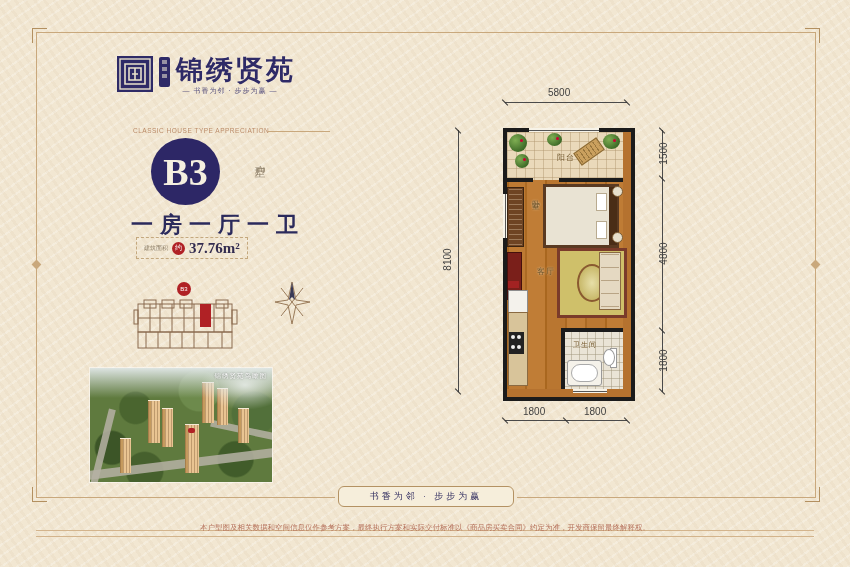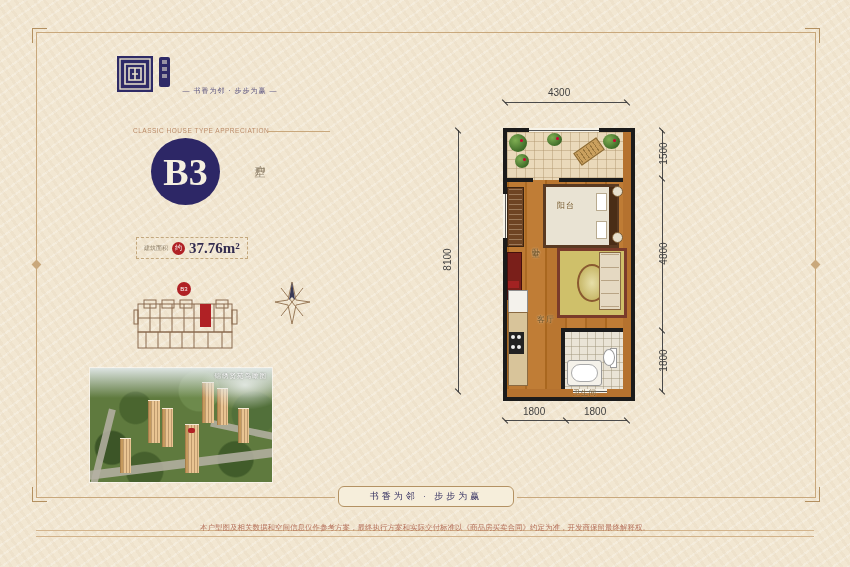--- a/index.html
+++ b/index.html
@@ -120,21 +120,21 @@
   .stove{position:absolute;left:2px;top:200px;width:15px;height:22px;background:#222;}
   .stove i{position:absolute;width:4px;height:4px;border-radius:50%;background:#eee;}
   .redbox{position:absolute;left:1px;top:149px;width:11px;height:7px;background:#a32222;}
 
   .toilet{position:absolute;left:96px;top:214px;width:14px;height:22px;}
   .toilet .tank{position:absolute;right:0;top:2px;width:5px;height:18px;background:#fff;border:1px solid #999;}
   .toilet .bowl{position:absolute;left:0;top:3px;width:10px;height:15px;background:#fff;border:1px solid #999;border-radius:50%;}
   .tub{position:absolute;left:60px;top:228px;width:33px;height:24px;background:#f5f2ea;border:1px solid #999;border-radius:3px;}
   .tub::after{content:"";position:absolute;inset:3px;border:1px solid #aaa;border-radius:10px;background:#fff;}
 
-  .room-label{position:absolute;color:#6d5125;font-size:8px;letter-spacing:1px;text-shadow:0 0 2px rgba(255,245,225,.8);margin-top:48px;}
+  .room-label{position:absolute;color:#6d5125;font-size:8px;letter-spacing:1px;text-shadow:0 0 2px rgba(255,245,225,.8);}
   .room-label.v{writing-mode:vertical-rl;}
 
   
   .dim-line{position:absolute;background:#4a4a4a;}
   .dim-line.h{height:1px;} .dim-line.v{width:1px;}
   .tick{position:absolute;width:8px;height:1px;background:#333;transform:rotate(45deg);}
   .dim-text{position:absolute;font-size:10px;color:#3f3f3f;}
   .dim-text.rot{transform:rotate(-90deg);transform-origin:center;}
 
   
@@ -162,30 +162,32 @@
   <svg class="seal" viewBox="0 0 38 38">
     <rect x="1" y="1" width="36" height="36" fill="#2e2a67"></rect>
     <rect x="4" y="4" width="30" height="30" fill="none" stroke="#e9e2cc" stroke-width="1.4"></rect>
     <path d="M9 9h20v20H9z M13 13h12v12H13z M16 19h6 M19 13v12" fill="none" stroke="#e9e2cc" stroke-width="1.6"></path>
   </svg>
   <div class="seal-ribbon">
       <i></i>
       <i></i>
       <i></i>
     </div>
+  <div class="brand-name serif">锦绣贤苑</div>
   <div class="brand-tagline">—  书香为邻 · 步步为赢  —</div>
 
   <div class="sec-sub">CLASSIC HOUSE TYPE APPRECIATION</div>
   <div class="sec-sub-line"></div>
 
   <div class="b3-circle">
     <span class="serif">B3</span>
   </div>
   <div class="hx-label">户型</div>
 
+  <div class="layout-text serif">一房一厅一卫</div>
 
   <div class="area-box">
     <span class="area-label">建筑面积</span>
     <span class="area-circ">约</span>
     <span class="area-val serif">37.76m²</span>
   </div>
 
   <div class="siteplan">
     <svg width="200" height="88" viewBox="0 0 200 88">
       <g fill="none" stroke="#8a6a4f" stroke-width="1">
@@ -282,21 +284,21 @@
 
     <div class="room-label" style="left:50px;top:20px;">阳台</div>
     <div class="room-label v" style="left:22px;top:62px;">卧室</div>
     <div class="room-label" style="left:30px;top:134px;">客厅</div>
     <div class="room-label" style="left:66px;top:208px;font-size:7px;">卫生间</div>
   </div>
 
   <div class="dim-line h" style="left:505px;top:102px;width:122px;"></div>
   <span class="tick" style="left:501px;top:102px;"></span>
   <span class="tick" style="left:623px;top:102px;"></span>
-  <div class="dim-text" style="left:548px;top:87px;">4300</div>
+  <div class="dim-text" style="left:548px;top:87px;">5800</div>
 
   <div class="dim-line v" style="left:458px;top:130px;height:262px;"></div>
   <span class="tick" style="left:454px;top:130px;"></span>
   <span class="tick" style="left:454px;top:391px;"></span>
   <div class="dim-text rot" style="left:436px;top:254px;">8100</div>
 
   <div class="dim-line v" style="left:662px;top:130px;height:262px;"></div>
   <span class="tick" style="left:658px;top:130px;"></span>
   <span class="tick" style="left:658px;top:178px;"></span>
   <span class="tick" style="left:658px;top:330px;"></span>

